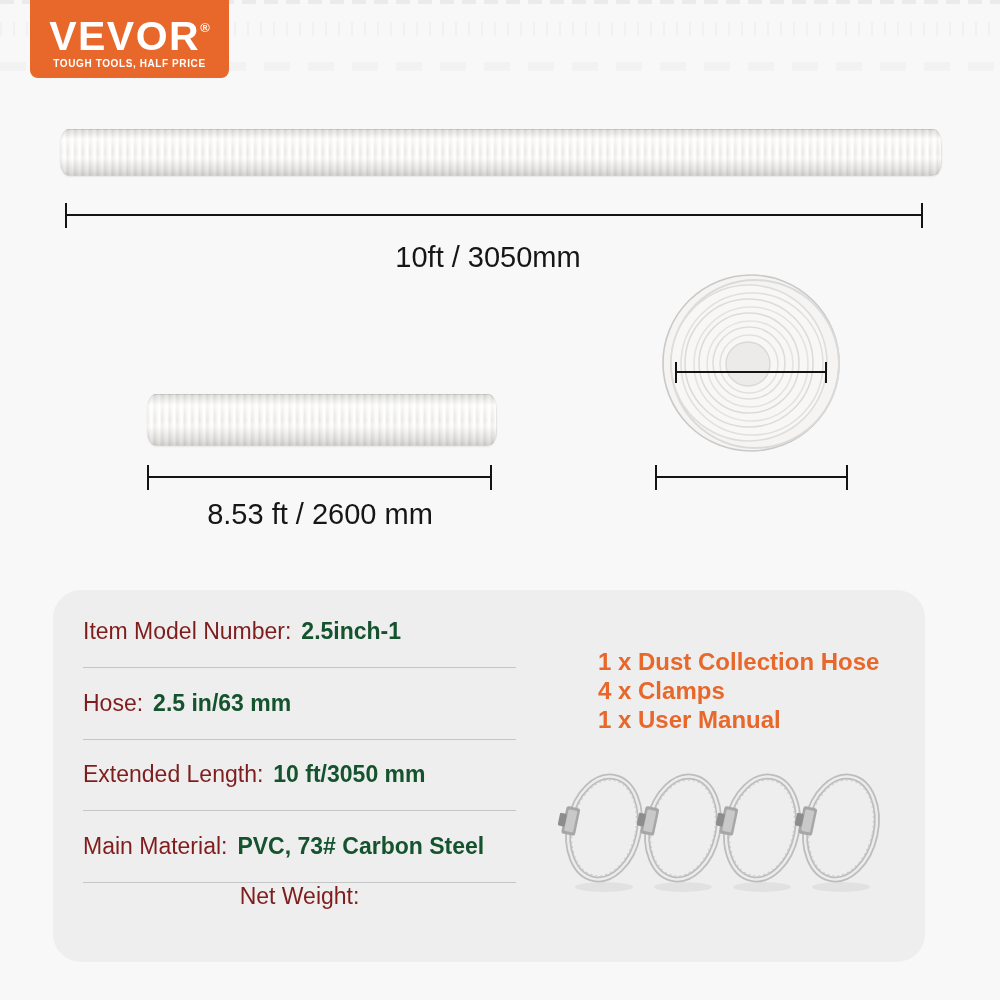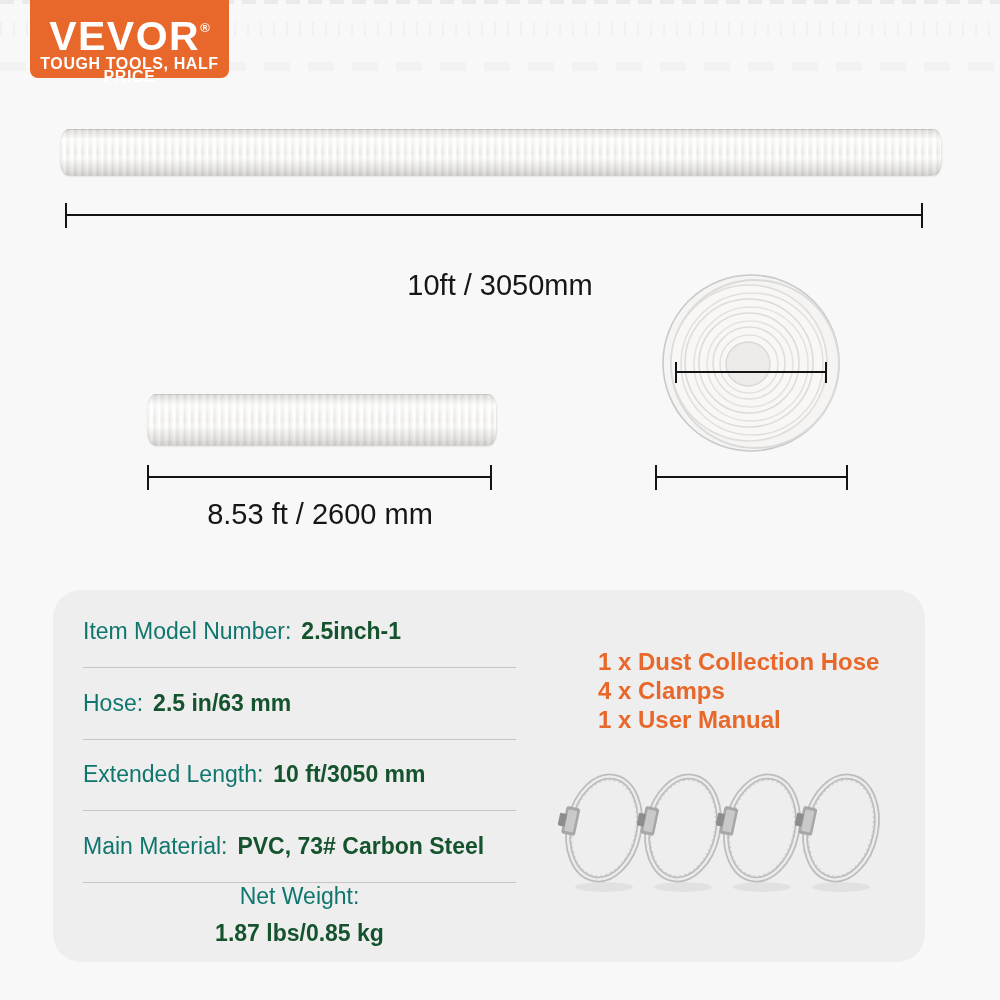--- a/index.html
+++ b/index.html
@@ -10,21 +10,21 @@
   .tex{position:absolute;left:0;width:100%;pointer-events:none;}
   .tex0{top:0;height:4px;background:repeating-linear-gradient(90deg,rgba(0,0,0,.055) 0 14px,rgba(0,0,0,0) 14px 22px);}
   .tex1{top:22px;height:14px;background:repeating-linear-gradient(90deg,rgba(0,0,0,.028) 0 2px,rgba(0,0,0,0) 2px 13px);}
   .tex2{top:62px;height:9px;background:repeating-linear-gradient(90deg,rgba(0,0,0,.022) 0 26px,rgba(0,0,0,0) 26px 44px);}
 
   
   .logo{position:absolute;left:30px;top:0;width:199px;height:78px;background:#E8672A;
         border-radius:0 0 8px 8px;text-align:center;color:#fff;z-index:5;}
   .logo .brand{display:block;margin-top:7px;font-size:41px;line-height:42px;font-weight:bold;letter-spacing:1.5px;}
   .logo .brand sup{font-size:13px;font-weight:bold;vertical-align:18px;letter-spacing:0;}
-  .logo .slogan{display:block;margin-top:0;font-size:16px;line-height:13px;font-weight:bold;letter-spacing:.6px;}
+  .logo .slogan{display:block;margin-top:0;font-size:10px;line-height:13px;font-weight:bold;letter-spacing:.6px;}
 
   
   .hose{position:absolute;border-radius:9px/15px;border:1px solid rgba(0,0,0,.05);
     background-image:
       linear-gradient(180deg,rgba(186,184,180,.38) 0%,rgba(255,255,255,.65) 20%,rgba(255,255,255,.15) 50%,rgba(255,255,255,.45) 62%,rgba(172,170,166,.30) 90%,rgba(150,148,144,.38) 100%),
       repeating-linear-gradient(90deg,#eceae6 0px,#fbfaf9 2.5px,#ffffff 4px,#e5e3df 6.5px,#eceae6 7.5px);
     box-shadow:0 1px 2px rgba(0,0,0,.07);}
   .hose-long{left:60px;top:129px;width:880px;height:45px;}
   .hose-short{left:147px;top:394px;width:348px;height:50px;}
 
@@ -34,33 +34,33 @@
   .dim i.l{left:0;} .dim i.r{right:0;}
   .dim.small i{top:-11px;height:21px;}
 
   .dim-long{left:65px;top:214px;width:858px;}
   .dim-short{left:147px;top:476px;width:345px;}
   .dim-outer{left:655px;top:476px;width:193px;}
   .dim-inner{left:675px;top:371px;width:152px;}
 
   
   .dimlabel{position:absolute;text-align:center;color:#161616;font-size:29px;line-height:31px;}
-  .lab-long{left:300px;top:242px;width:400px;margin-top:28px;}
+  .lab-long{left:288px;top:242px;width:400px;}
   .lab-short{left:170px;top:499px;width:300px;}
   .lab-outer{left:600px;top:499px;width:302px;}
   .lab-inner{left:640px;top:381px;width:222px;font-size:25px;line-height:27px;}
 
   .coil{position:absolute;left:656px;top:268px;width:190px;height:190px;}
 
   
   .panel{position:absolute;left:53px;top:590px;width:872px;height:372px;background:#eeeeee;border-radius:28px;}
   .specs{position:absolute;left:30px;top:6px;width:433px;bottom:8px;display:flex;flex-direction:column;}
   .spec-row{flex:1;display:flex;align-items:center;gap:10px;border-bottom:1px solid #c5c5c5;white-space:nowrap;}
   .spec-row:last-child{border-bottom:none;flex-direction:column;}
-  .spec-label{font-size:23px;color:#0f766e;}
+  .spec-label{font-size:23px;color:#7f1d1d;}
   .spec-value{font-size:23px;font-weight:bold;color:#14532d;}
 
   .contents{position:absolute;left:545px;top:57px;}
   .contents div{font-size:24px;line-height:29px;font-weight:bold;color:#E8672A;white-space:nowrap;}
 
   .clamps{position:absolute;left:505px;top:180px;width:330px;height:128px;}
 </style>
 </head>
 <body>
 
@@ -125,21 +125,20 @@
       <div class="spec-row">
         <span class="spec-label">Extended Length:</span>
         <span class="spec-value">10 ft/3050 mm</span>
       </div>
       <div class="spec-row">
         <span class="spec-label">Main Material:</span>
         <span class="spec-value">PVC, 73# Carbon Steel</span>
       </div>
       <div class="spec-row">
         <span class="spec-label">Net Weight:</span>
-        <span class="spec-value">1.87 lbs/0.85 kg</span>
       </div>
     </div>
 
     <div class="contents">
       <div>1 x Dust Collection Hose</div>
       <div>4 x Clamps</div>
       <div>1 x User Manual</div>
     </div>
 
     <svg class="clamps" viewBox="0 0 330 128">

